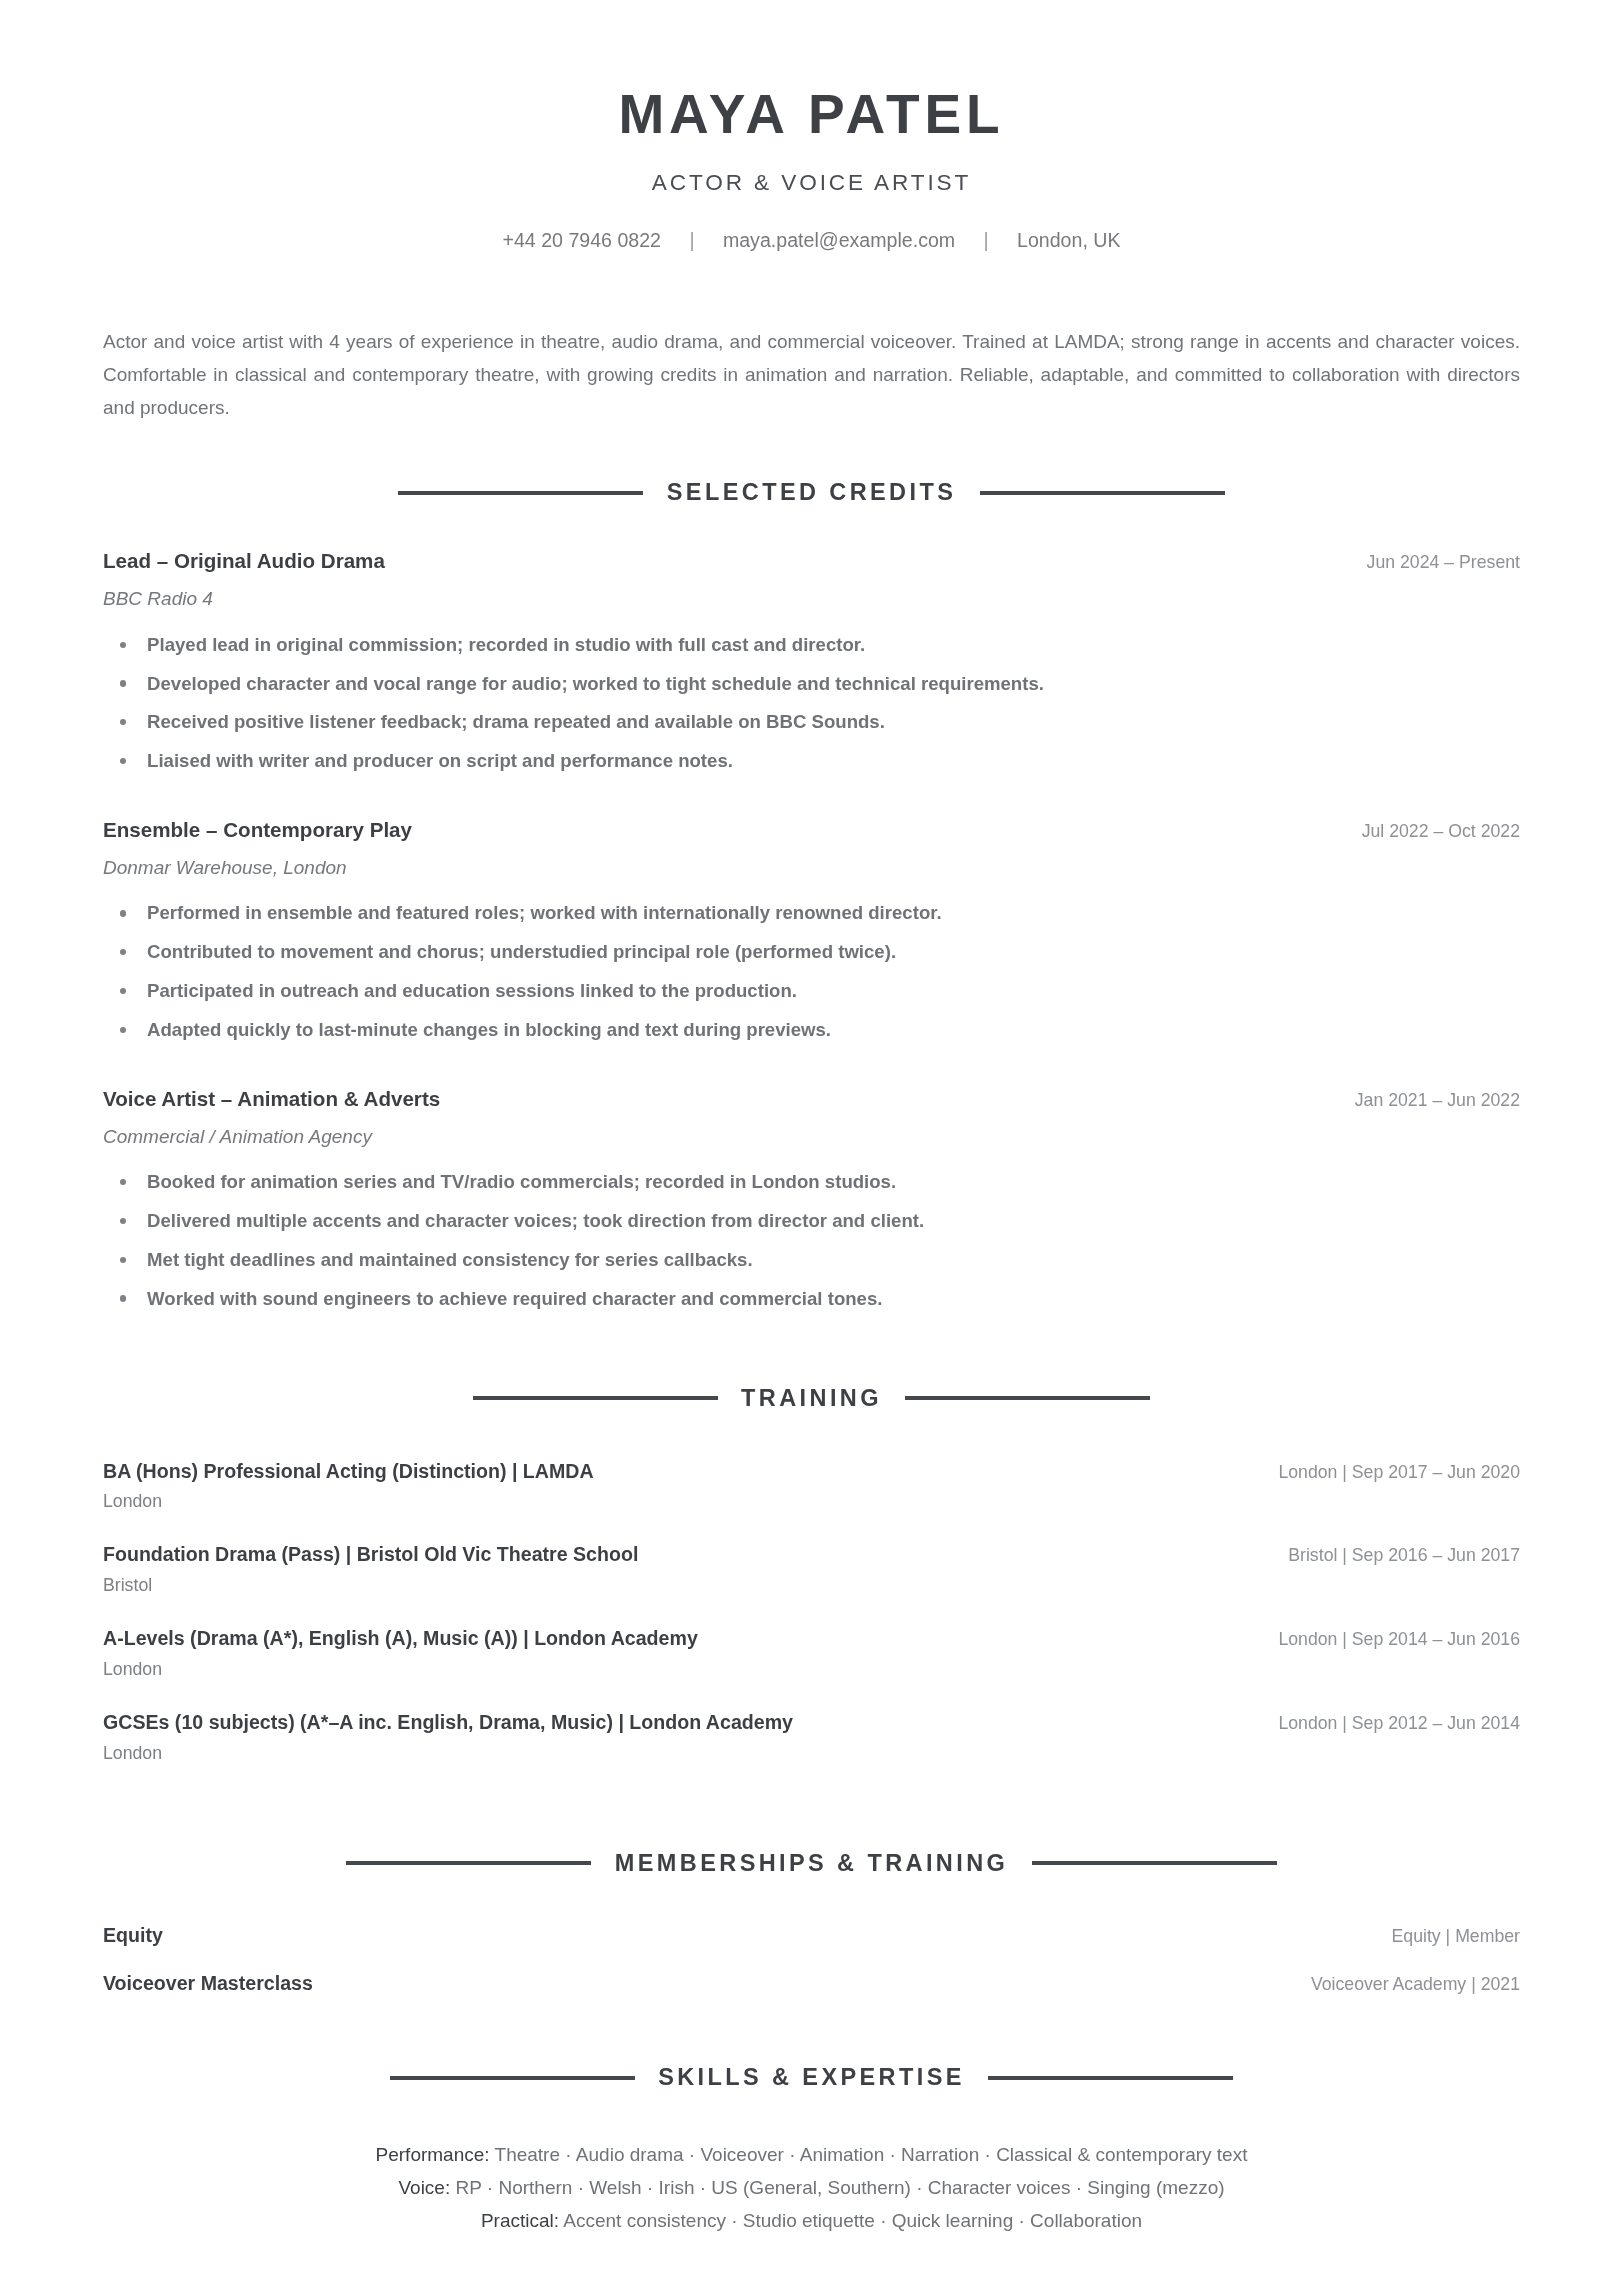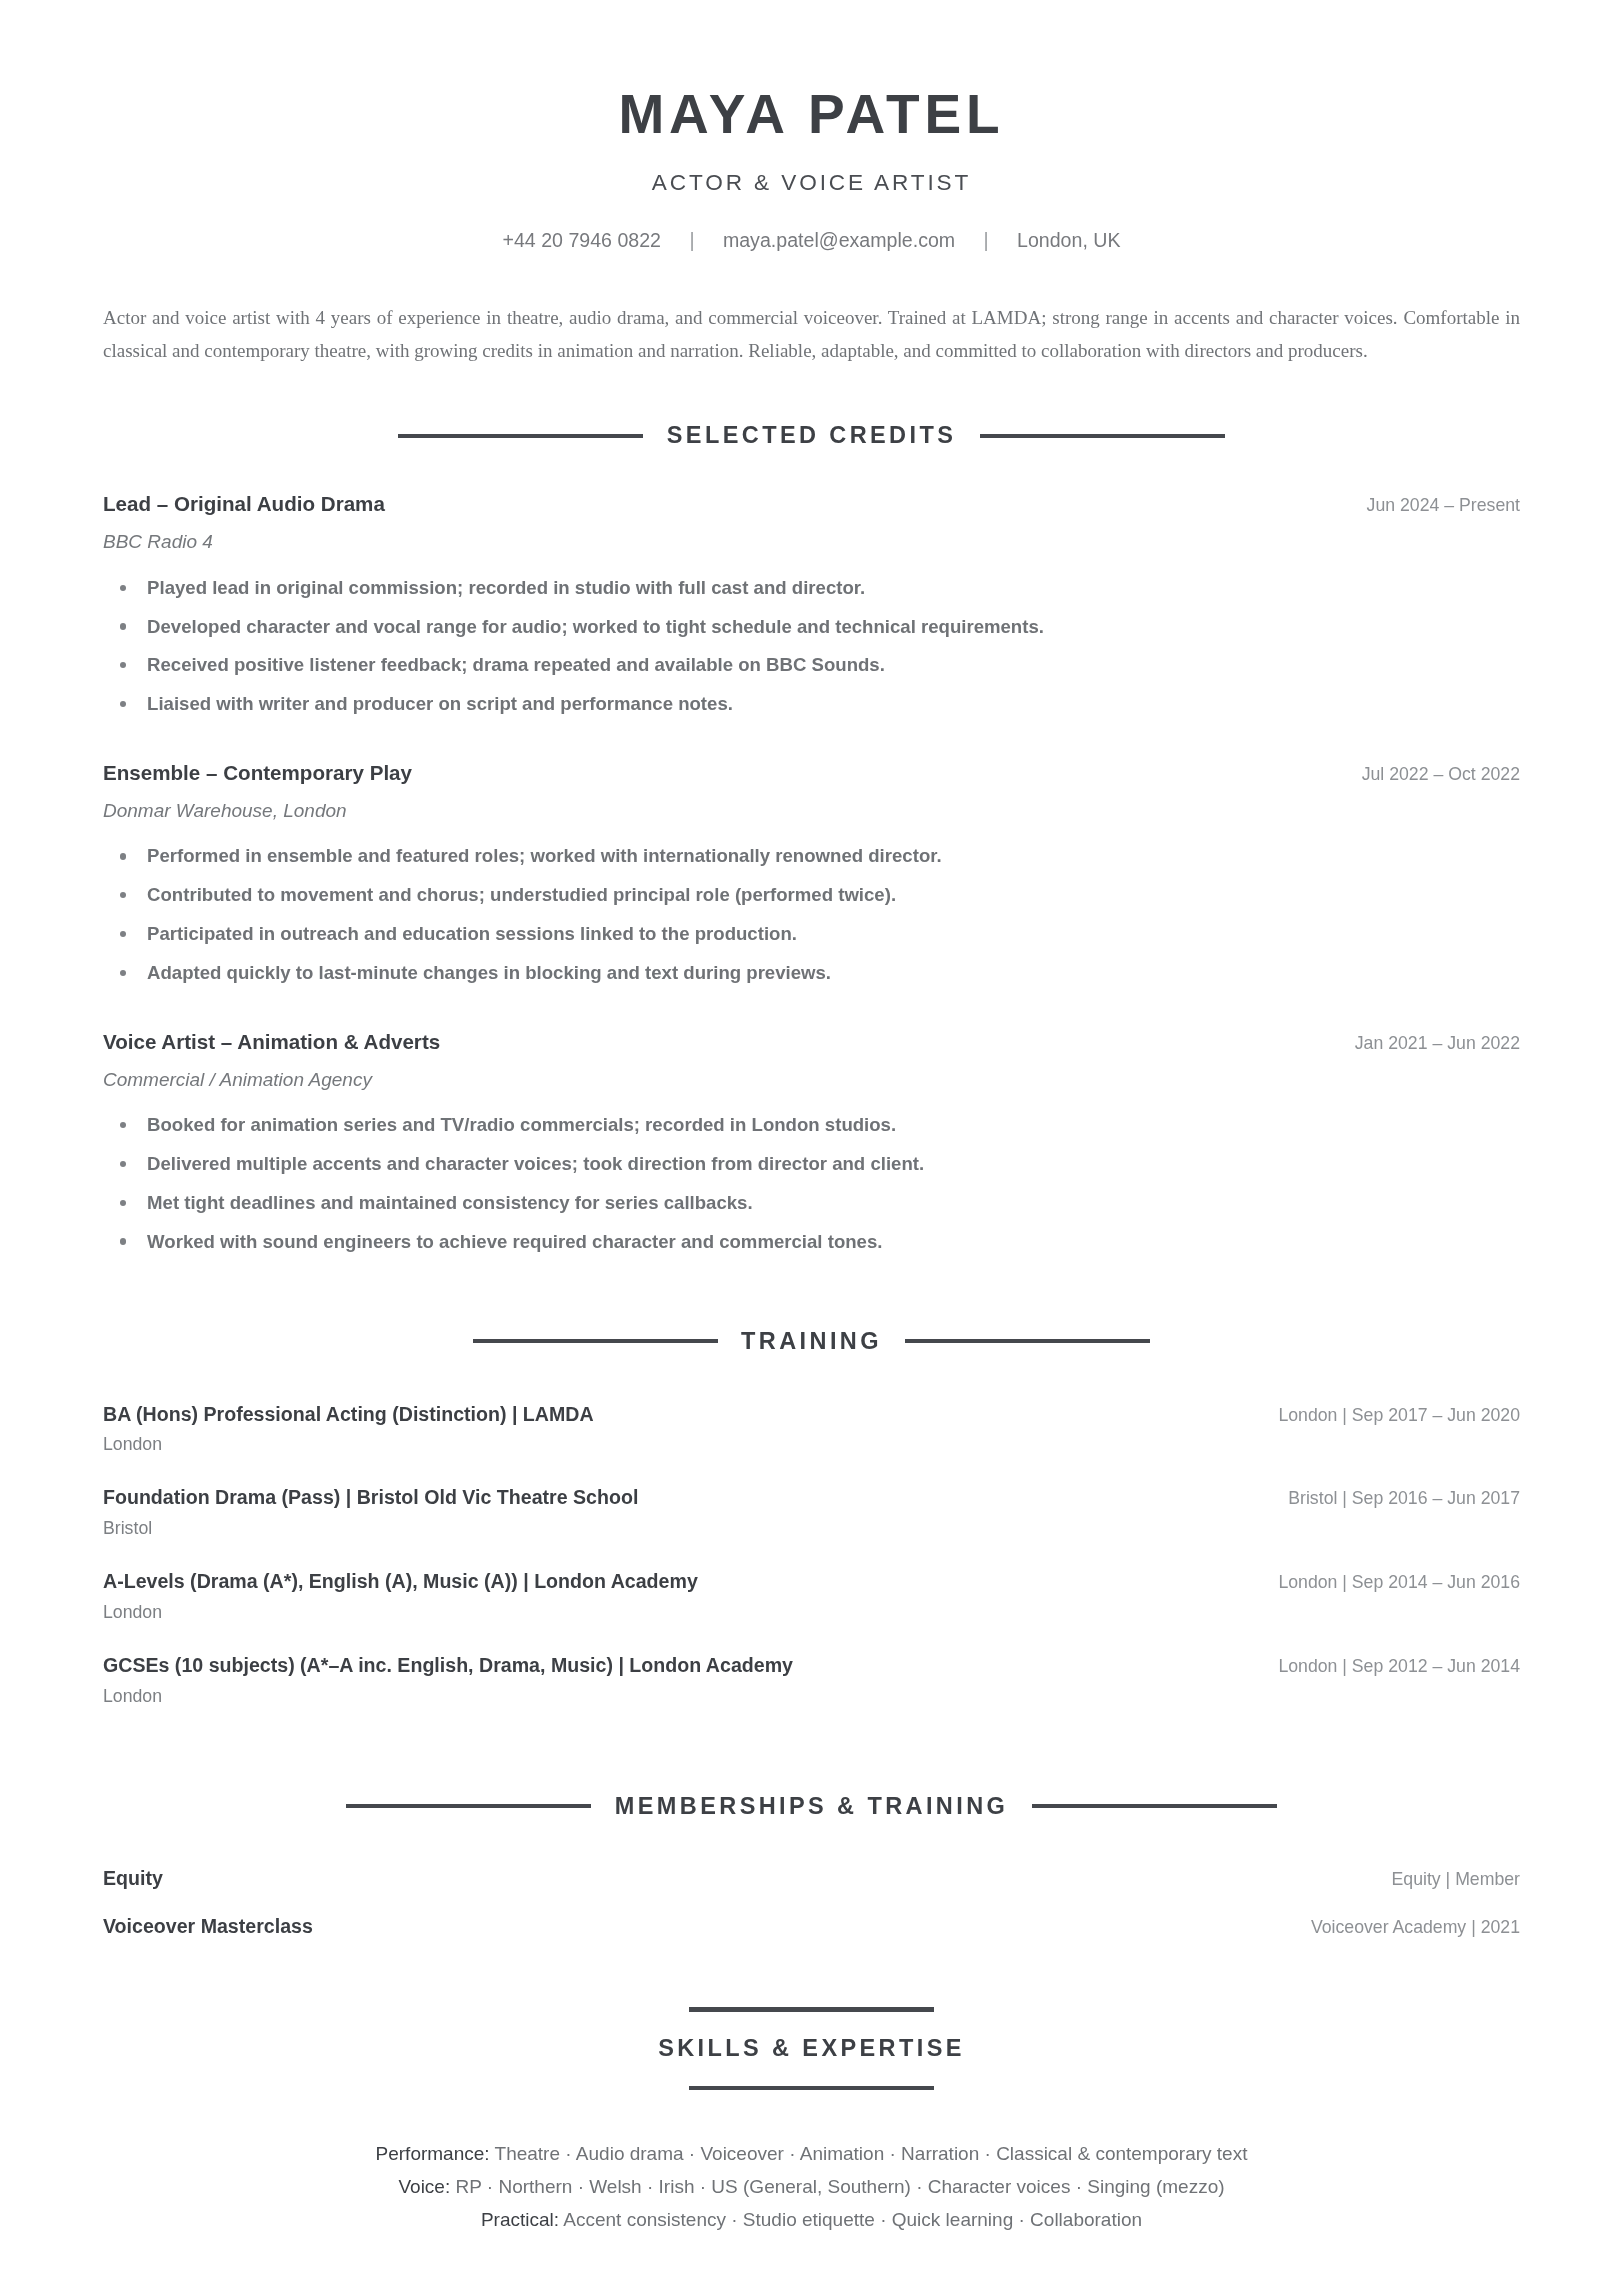--- a/index.html
+++ b/index.html
@@ -45,26 +45,25 @@
     align-items: baseline;
   }
   .contact .sep {
     margin: 0 28.4px;
     color: #9a9da0;
     font-weight: 300;
   }
 
   
   .summary {
-    margin-top: 49px;
+    margin-top: 73px;
     font-size: 19px;
     line-height: 33px;
     color: #707377;
     text-align: justify;
-    font-family: Liberation Serif, serif;
   }
 
   
   .section-heading {
     display: flex;
     align-items: center;
     justify-content: center;
     gap: 23.5px;
   }
   .section-heading .rule {
@@ -75,21 +74,21 @@
   .section-heading .heading-text {
     font-size: 23.5px;
     font-weight: 700;
     letter-spacing: 3.4px;
     color: #3d4045;
     white-space: nowrap;
   }
   .sh-credits    { margin-top: 55px; }
   .sh-training   { margin-top: 74px; }
   .sh-members    { margin-top: 86px; }
-  .sh-skills     { margin-top: 69px; flex-direction: column; }
+  .sh-skills     { margin-top: 69px; }
 
   
   .job { margin-top: 43px; }
   .job + .job { margin-top: 45px; }
   .job-title-row {
     display: flex;
     justify-content: space-between;
     align-items: baseline;
   }
   .job-title {

